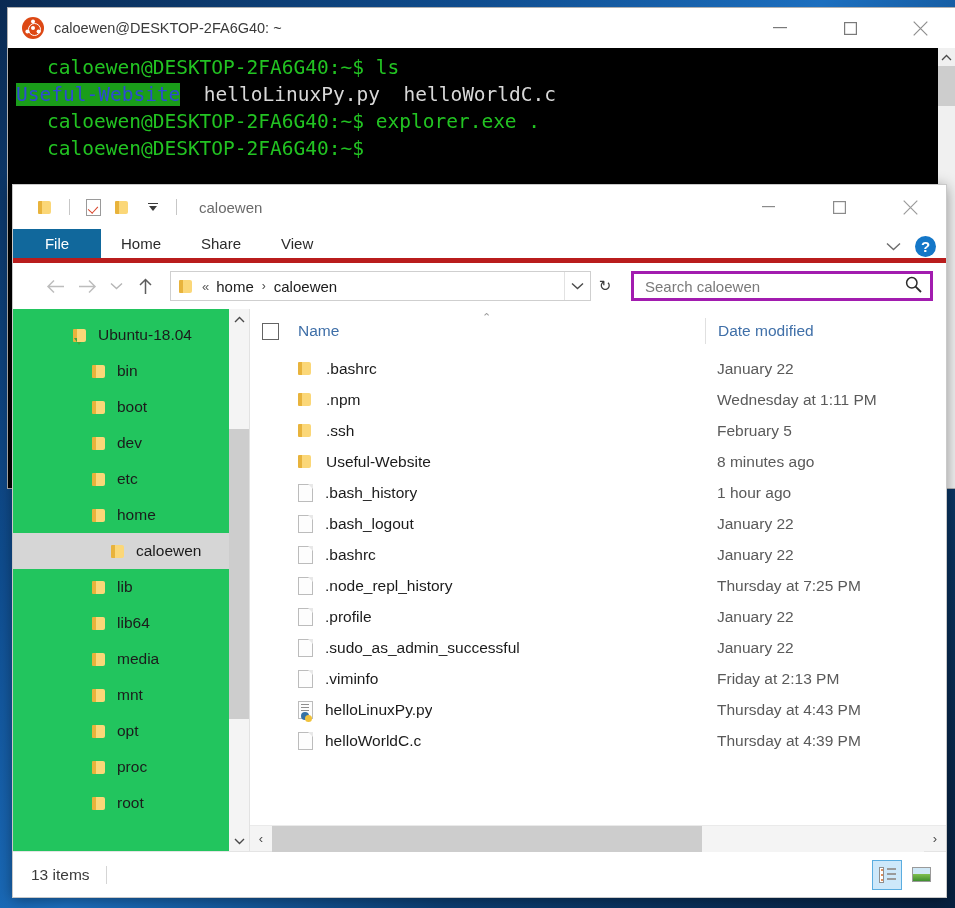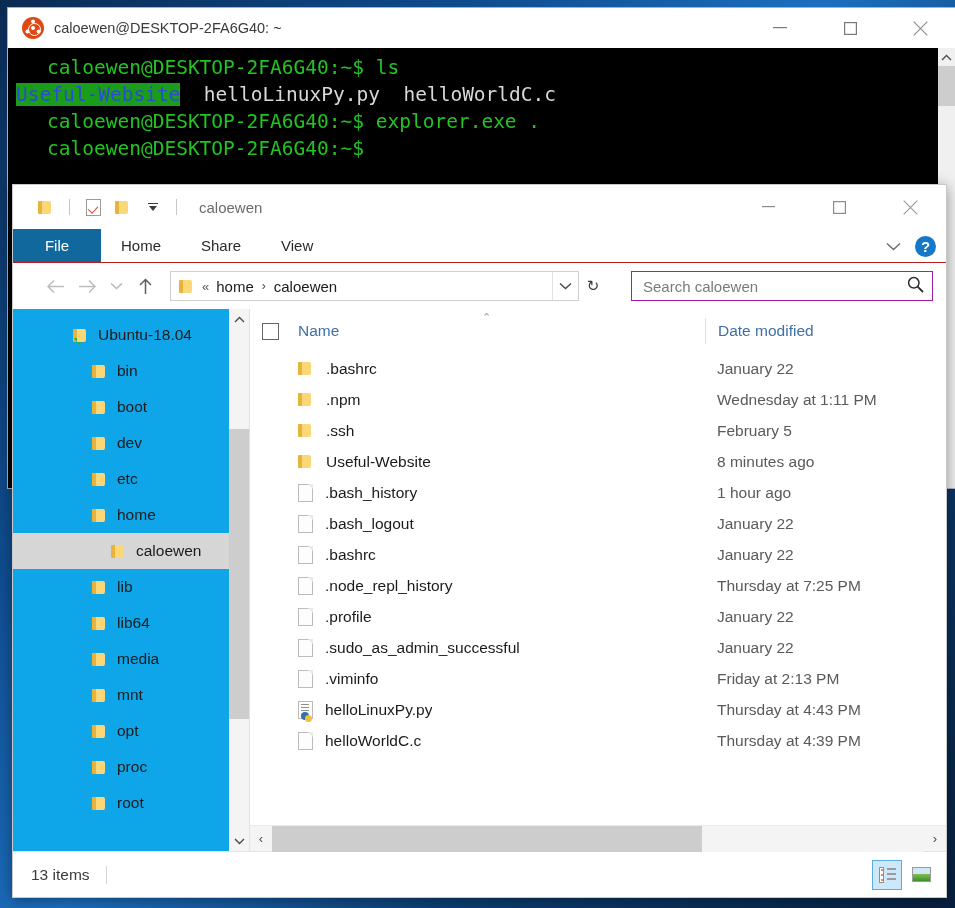--- a/index.html
+++ b/index.html
@@ -188,21 +188,21 @@
     width: 71px; height: 44px;
     display: flex; align-items: center; justify-content: center;
     color: #8b8b8b;
   }
 
   
   #ribbon-tabs {
     height: 34px;
     background: #fff;
     display: flex; align-items: stretch;
-    border-bottom: 1px solid #b91c1c;
+    border-bottom: 5px solid #b91c1c;
     position: relative;
     flex: 0 0 auto;
   }
   .rtab {
     display: flex; align-items: center; justify-content: center;
     font-size: 15px;
     color: #2b2b2b;
     padding: 0 20px;
     min-width: 62px;
   }
@@ -268,22 +268,22 @@
     border-left: 1px solid #e2e2e2;
   }
   .bc-refresh {
     width: 28px; height: 28px;
     display: flex; align-items: center; justify-content: center;
     color: #3c3c3c;
     font-size: 15px;
   }
   #search-box {
     width: 302px; height: 30px;
-    border: 1px solid #a21caf;
-    margin-left: 24px;
+    border: 3px solid #a21caf;
+    margin-left: 12px;
     display: flex; align-items: center;
     padding: 0 8px 0 11px;
     background: #fff;
     flex: 0 0 auto;
   }
   #search-input {
     border: none; outline: none;
     flex: 1 1 auto;
     font-size: 15px;
     color: #7a7a7a;
@@ -299,21 +299,21 @@
     display: flex;
     min-height: 0;
     background: #fff;
     position: relative;
   }
   #nav-pane {
     width: 236px;
     flex: 0 0 auto;
     position: relative;
     overflow: hidden;
-    background: #0ea5e9;
+    background: #22c55e;
   }
   #nav-list { padding-top: 8px; }
   .nav-item {
     height: 36px;
     display: flex; align-items: center;
     font-size: 15.5px;
     color: #1b1b1b;
     padding-left: 0;
   }
   .nav-item.selected { background: #d6d6d6; }

